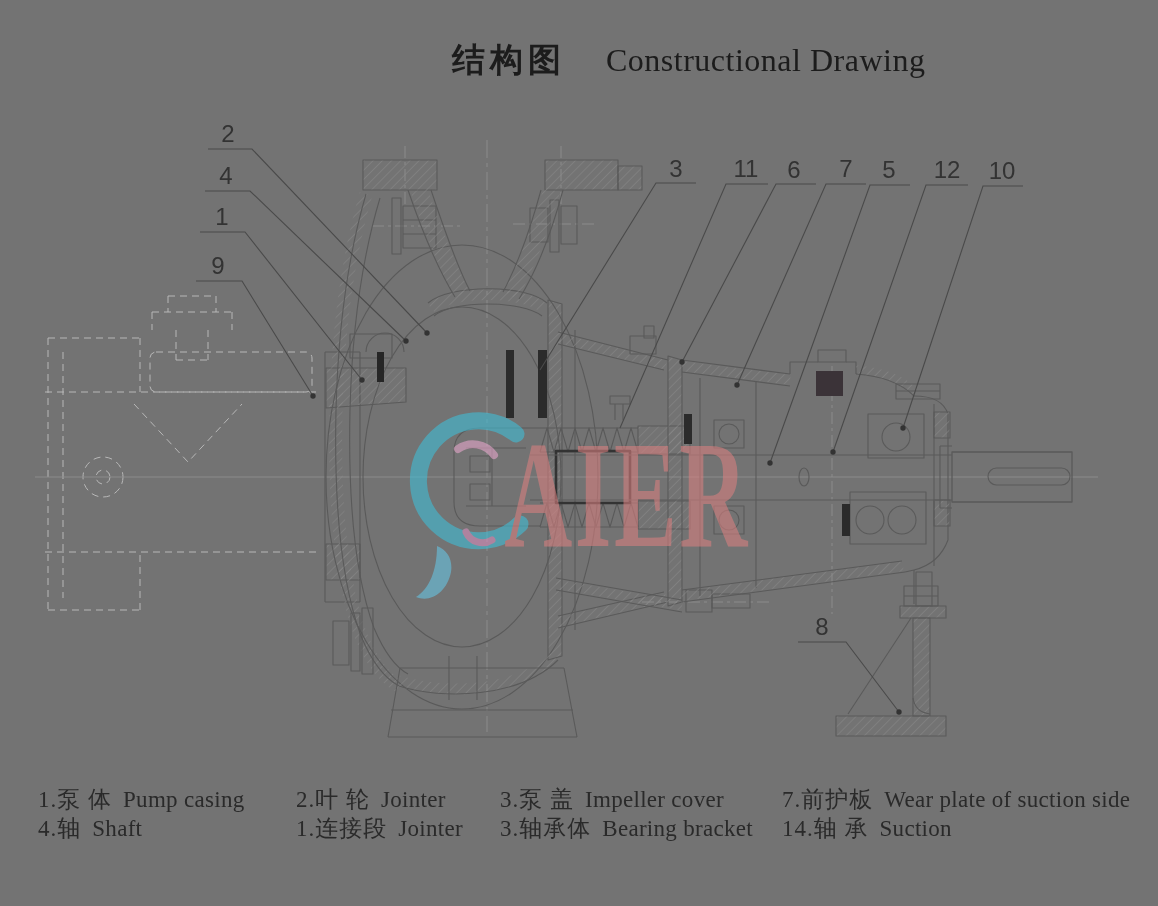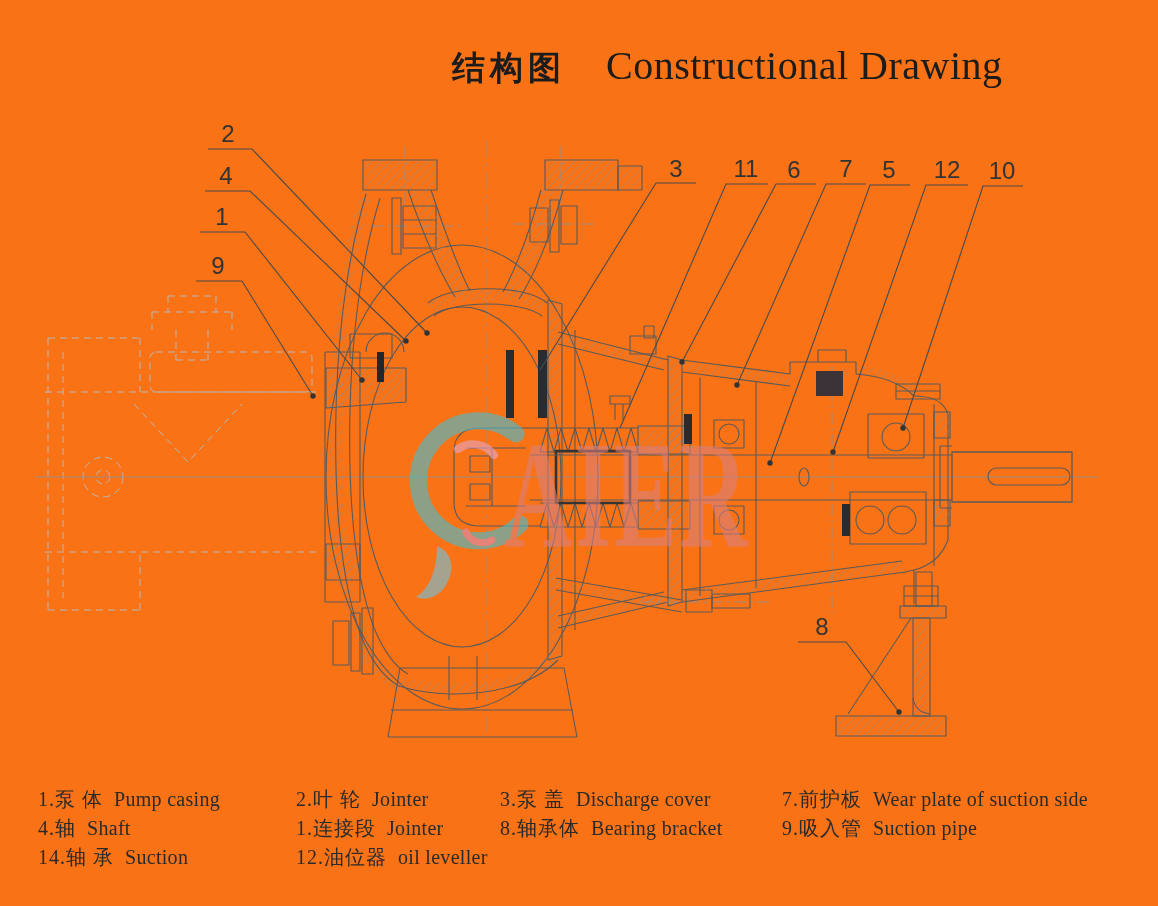--- a/index.html
+++ b/index.html
@@ -1,24 +1,24 @@
 <!DOCTYPE html>
 <html><head>
 <meta charset="utf-8">
 <style>
   html,body{margin:0;padding:0;background:#e8e8e8;}
-  .page{position:relative;width:1158px;height:906px;background:#f97316;overflow:hidden;
+  .page{position:relative;width:1158px;height:906px;background:#737373;overflow:hidden;
         font-family:"Liberation Serif",serif;color:#1c1c1c;}
   .title{position:absolute;top:30px;left:452px;display:flex;align-items:baseline;gap:40px;}
   .title-zh{font-size:33px;font-weight:600;letter-spacing:5px;}
-  .title-en{font-size:40px;letter-spacing:0.5px;margin-top:12px;}
+  .title-en{font-size:32px;letter-spacing:0.5px;margin-top:12px;}
   .drawing-svg{position:absolute;left:0;top:0;}
   .legend{position:absolute;left:38px;top:789px;display:grid;
           grid-template-columns:258px 204px 282px auto;row-gap:8px;
-          font-size:20px;color:#2a2a2a;line-height:21px;white-space:nowrap;}
+          font-size:23px;color:#2a2a2a;line-height:21px;white-space:nowrap;}
   .legend-item .zh{letter-spacing:1px;}
   .legend-item .en{margin-left:11px;letter-spacing:0.3px;}
   .co-num{font-family:"Liberation Sans",sans-serif;font-size:24px;fill:#333;}
 </style>
 </head>
 <body>
 
 <div class="page">
 
   <div class="title">
@@ -258,23 +258,21 @@
           <polyline points="798,642 846,642 899,712" fill="none" stroke="#4a4a4a" stroke-width="1.1"></polyline>
           <circle cx="899" cy="712" r="2.7" fill="#333"></circle>
           <text x="822" y="635" text-anchor="middle" class="co-num">8</text>
         </g>
       </g>
   </svg>
 
   <div class="legend" id="legend">
       <div class="legend-item"><span class="zh">1.泵 体</span><span class="en">Pump casing</span></div>
       <div class="legend-item"><span class="zh">2.叶 轮</span><span class="en">Jointer</span></div>
-      <div class="legend-item"><span class="zh">3.泵 盖</span><span class="en">Discharge cover</span></div>
+      <div class="legend-item"><span class="zh">3.泵 盖</span><span class="en">Impeller cover</span></div>
       <div class="legend-item"><span class="zh">7.前护板</span><span class="en">Wear plate of suction side</span></div>
       <div class="legend-item"><span class="zh">4.轴</span><span class="en">Shaft</span></div>
       <div class="legend-item"><span class="zh">1.连接段</span><span class="en">Jointer</span></div>
-      <div class="legend-item"><span class="zh">8.轴承体</span><span class="en">Bearing bracket</span></div>
-      <div class="legend-item"><span class="zh">9.吸入管</span><span class="en">Suction pipe</span></div>
+      <div class="legend-item"><span class="zh">3.轴承体</span><span class="en">Bearing bracket</span></div>
       <div class="legend-item"><span class="zh">14.轴 承</span><span class="en">Suction</span></div>
-      <div class="legend-item"><span class="zh">12.油位器</span><span class="en">oil leveller</span></div>
     </div>
 
 </div>
 
 </body></html>

